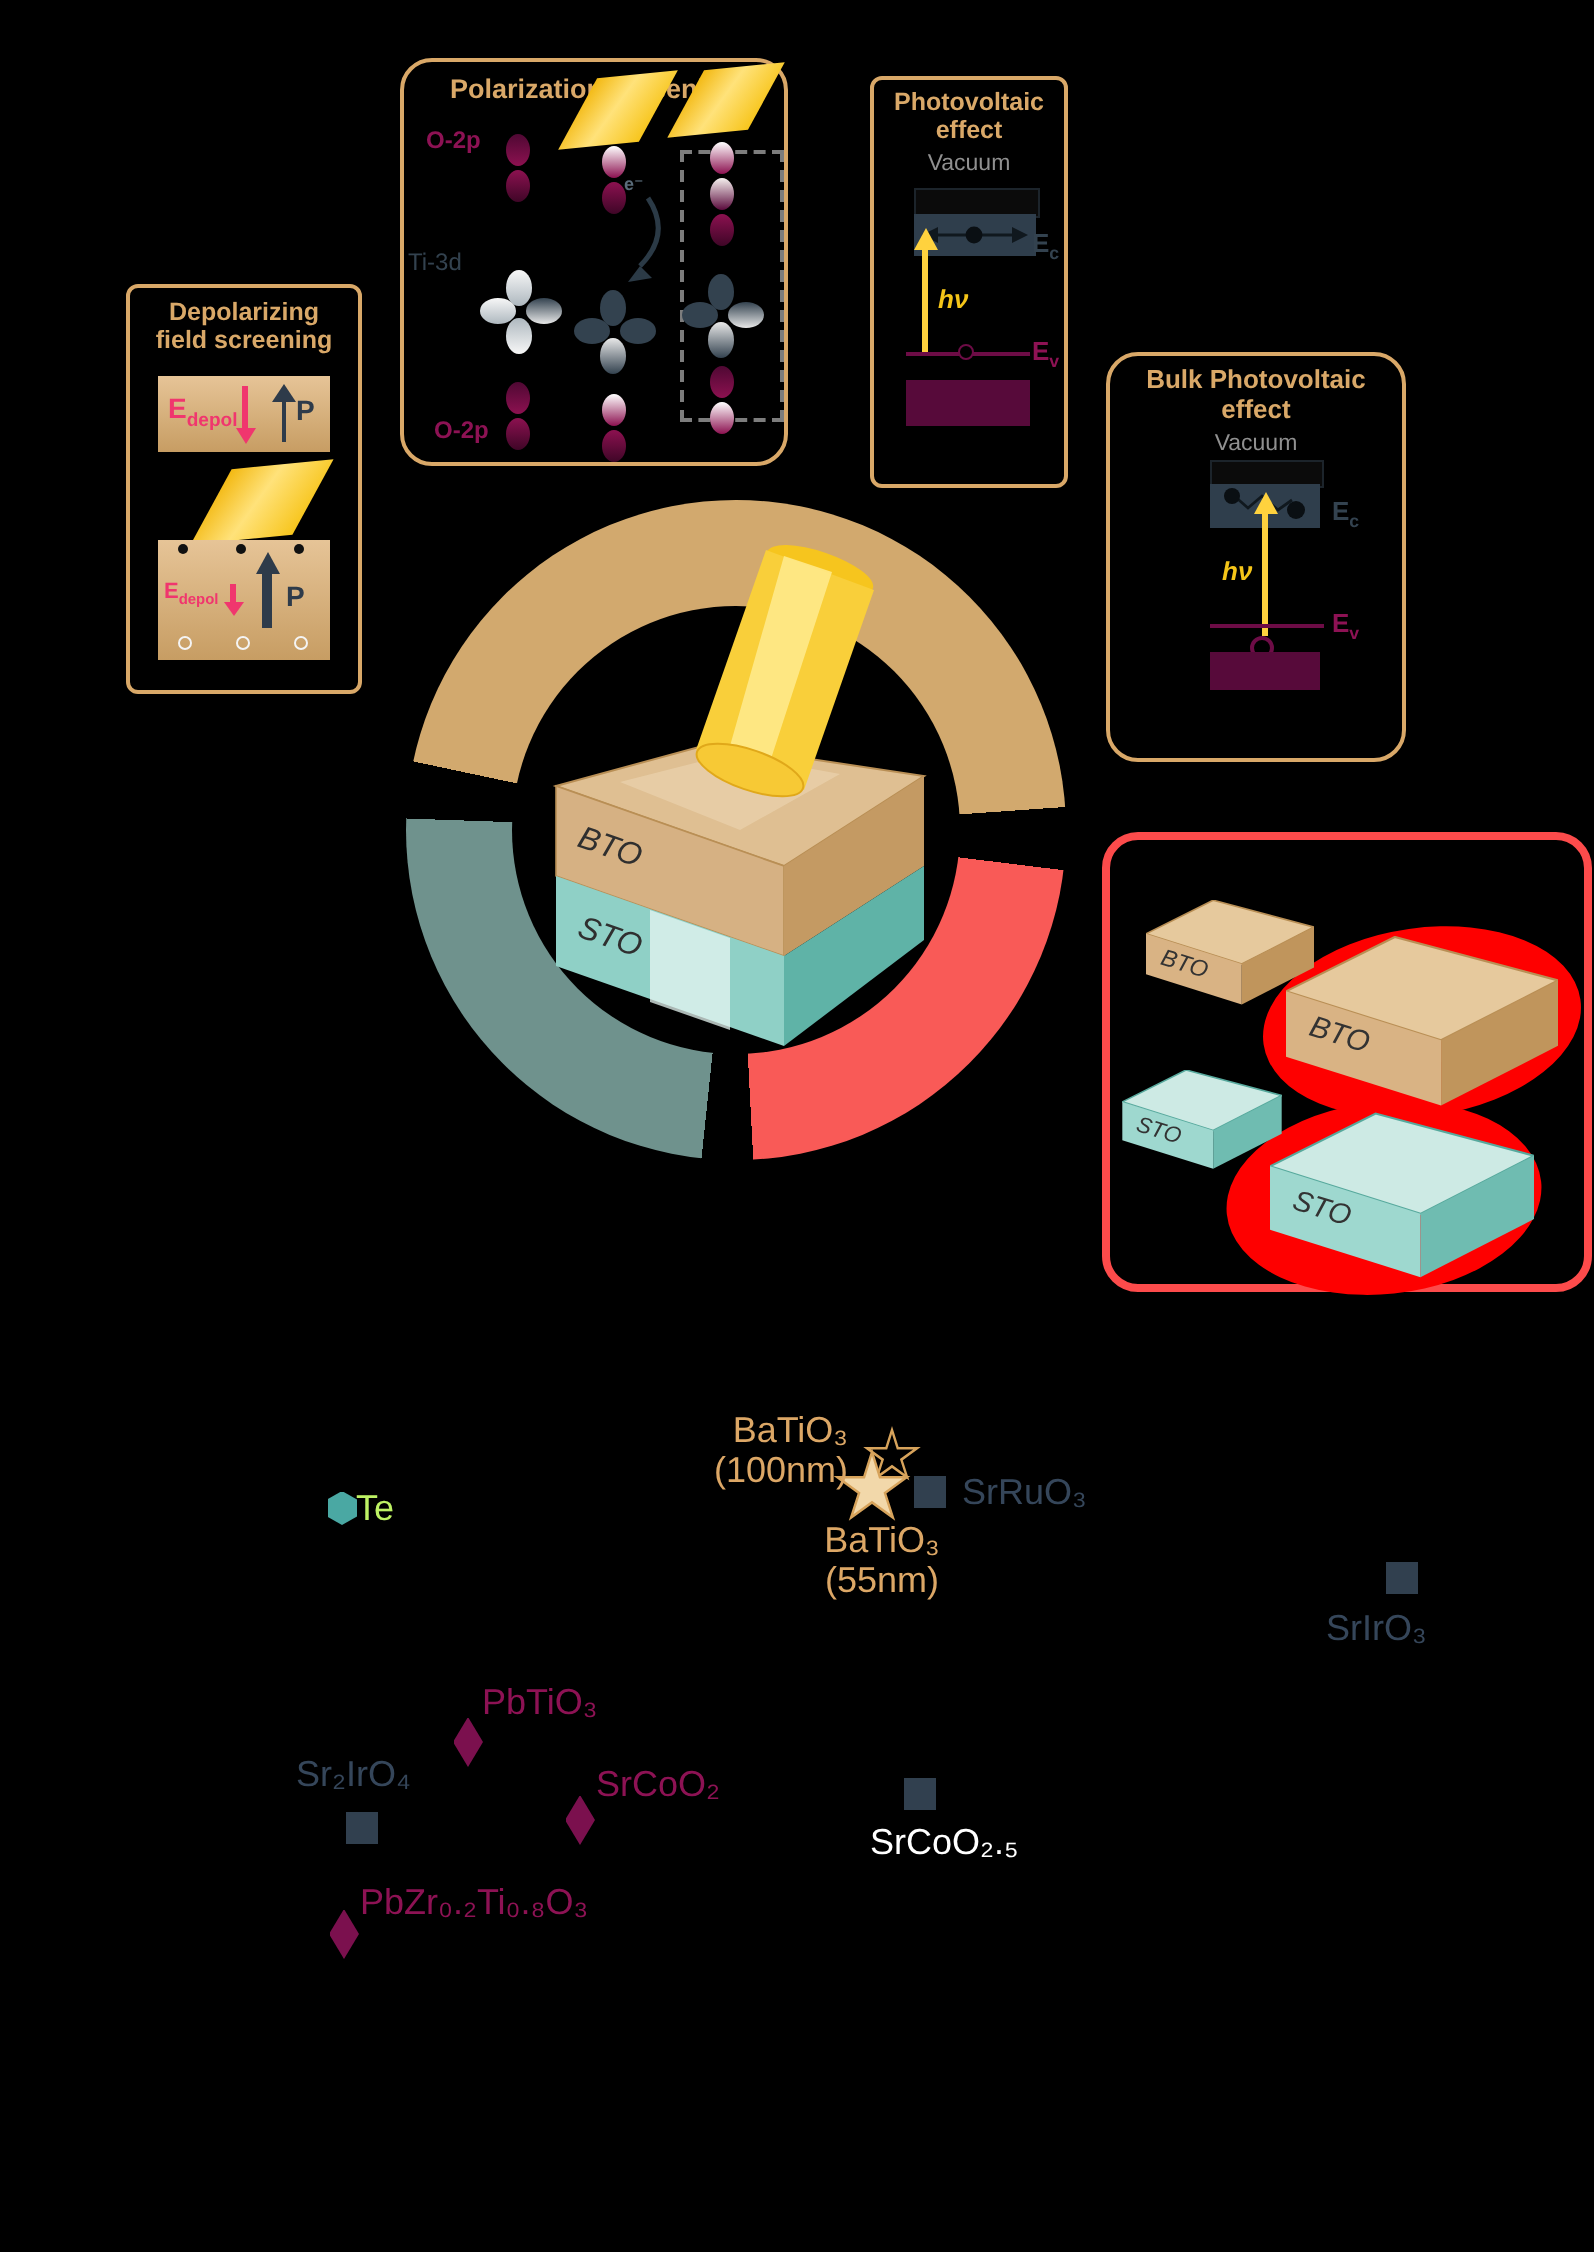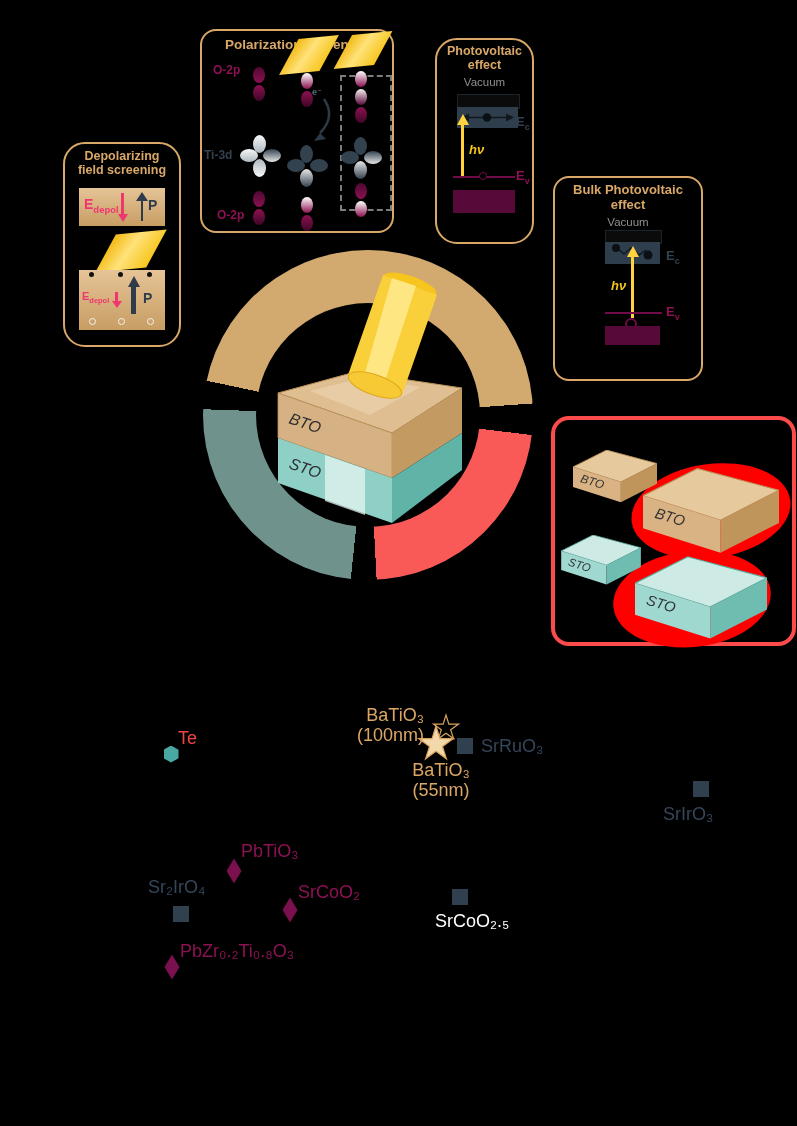--- a/index.html
+++ b/index.html
@@ -1,19 +1,19 @@
 <!DOCTYPE html>
 <html><head>
 <meta charset="utf-8">
 <style>
   html,body{margin:0;padding:0;background:#000;}
   #stage{position:relative;width:797px;height:1126px;background:#000;overflow:hidden;
          font-family:"Liberation Sans","DejaVu Sans",sans-serif;}
   .abs{position:absolute;}
-  .panelbox{position:absolute;border:2.5px solid #d9a868;border-radius:22px;}
+  .panelbox{position:absolute;border:2.5px solid #d9a868;border-radius:6px;}
   .boxtitle{color:#d9a868;font-weight:bold;text-align:center;line-height:1.15;}
   .tanpanel{position:absolute;background:linear-gradient(180deg,#e6c497,#c79d63);}
   .beam{position:absolute;background:linear-gradient(100deg,#f3b913,#ffe27a 45%,#f7c51c);
         transform:skewX(-33deg) rotate(-6deg);}
   .lobe{position:absolute;border-radius:50%;}
   .lb-mag-top{background:linear-gradient(180deg,#4f0833,#8c1150);}
   .lb-mag-bot{background:linear-gradient(180deg,#8c1150,#3f0627);}
   .lb-lit{background:linear-gradient(180deg,#ffffff,#8c1150);}
   .lb-litb{background:linear-gradient(180deg,#f5f0ee,#5a0a3c);}
   .lb-light{background:linear-gradient(180deg,#f7f7f7,#aeb8bf);}
@@ -85,21 +85,21 @@
       <span class="abs" style="left:64px;top:20px;color:#2e3b4a;font-weight:bold;font-size:14px;">P</span>
       <div class="doto" style="left:10px;top:48px;"></div>
       <div class="doto" style="left:39px;top:48px;"></div>
       <div class="doto" style="left:68px;top:48px;"></div>
     </div>
   </div>
 
   <div class="panelbox" style="left:200px;top:29px;width:190px;height:200px;border-radius:16px;">
     <div class="boxtitle" style="position:absolute;left:0;right:0;top:6px;font-size:13.5px;">Polarization screening</div>
     <span class="abs" style="left:11px;top:32px;color:#8d1254;font-weight:bold;font-size:12px;">O-2p</span>
-    <span class="abs" style="left:2px;top:93px;color:#33424f;font-weight:bold;font-size:12px;margin-top:24px;">Ti-3d</span>
+    <span class="abs" style="left:2px;top:93px;color:#33424f;font-weight:normal;font-size:12px;">Ti-3d</span>
     <span class="abs" style="left:15px;top:177px;color:#8d1254;font-weight:bold;font-size:12px;">O-2p</span>
 
     <div class="lobe lb-mag-top" style="left:51px;top:36px;width:12px;height:16px;"></div>
     <div class="lobe lb-mag-bot" style="left:51px;top:54px;width:12px;height:16px;"></div>
     <div class="lobe lb-light" style="left:51px;top:104px;width:13px;height:18px;"></div>
     <div class="lobe lb-light" style="left:51px;top:128px;width:13px;height:18px;transform:rotate(180deg);"></div>
     <div class="lobe lb-light" style="left:38px;top:118px;width:18px;height:13px;"></div>
     <div class="lobe lb-darklit" style="left:61px;top:118px;width:18px;height:13px;"></div>
     <div class="lobe lb-mag-top" style="left:51px;top:160px;width:12px;height:16px;"></div>
     <div class="lobe lb-mag-bot" style="left:51px;top:178px;width:12px;height:16px;"></div>
@@ -208,21 +208,21 @@
     <svg class="abs" style="left:80px;top:136px;" width="132" height="86" viewBox="0 0 100 64">
       <polygon points="0,20 40,0 100,16 57,38" fill="#cdeae4" stroke="#57a99d" stroke-width="0.8"></polygon>
       <polygon points="0,20 57,38 57,62 0,44" fill="#9ed8cf"></polygon>
       <polygon points="57,38 100,16 100,40 57,62" fill="#6fbcb1"></polygon>
       <text x="8" y="36" transform="rotate(17 8,36)" font-style="italic" font-size="11" fill="#333">STO</text>
     </svg>
   </div>
 
   <div class="abs" id="scatter" style="left:0;top:0;width:797px;height:1126px;">
       <div class="marker hexagon" style="left: 163.5px; top: 745.5px; width: 15px; height: 17px; background: rgb(74, 168, 163);"></div>
-      <div class="chart-label" style="color: #ef4444; top: 728px; left: 178px;">
+      <div class="chart-label" style="color: #bef264; top: 744px; left: 178px;">
         <div>Te</div>
       </div>
       <div class="marker star" style="left: 431px; top: 713px; width: 30px; height: 30px; background: rgb(215, 163, 91);"></div>
       <div class="marker star" style="left: 435px; top: 717px; width: 22px; height: 22px; background: rgb(0, 0, 0);"></div>
       <div class="marker star" style="left: 416px; top: 724px; width: 40px; height: 40px; background: rgb(215, 163, 91);"></div>
       <div class="marker star" style="left: 420px; top: 728px; width: 32px; height: 32px; background: rgb(242, 216, 170);"></div>
       <div class="chart-label" style="color: rgb(220, 167, 102); top: 705px; right: 373px; text-align: right;">
         <div>BaTiO₃</div>
         <div>(100nm)</div>
       </div>

